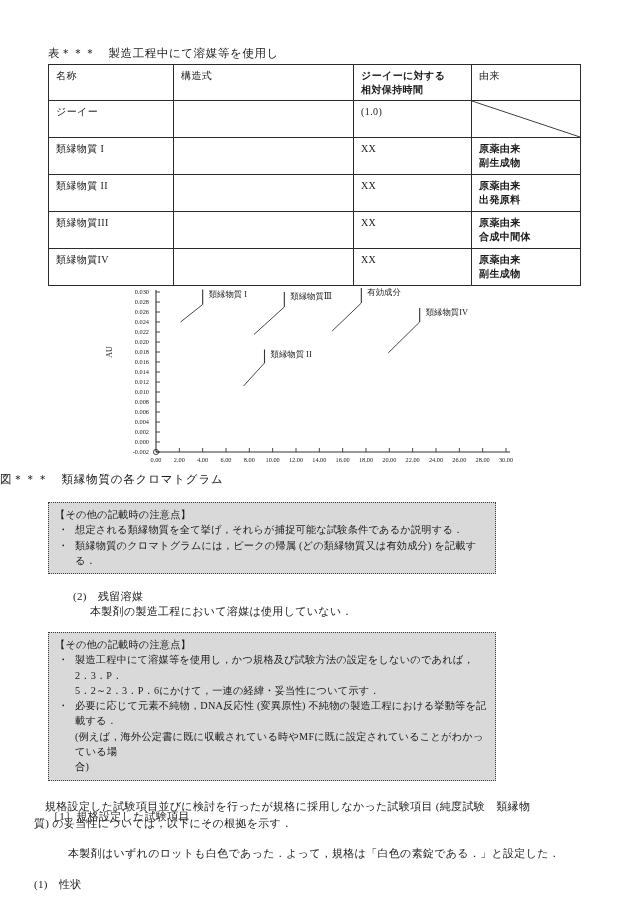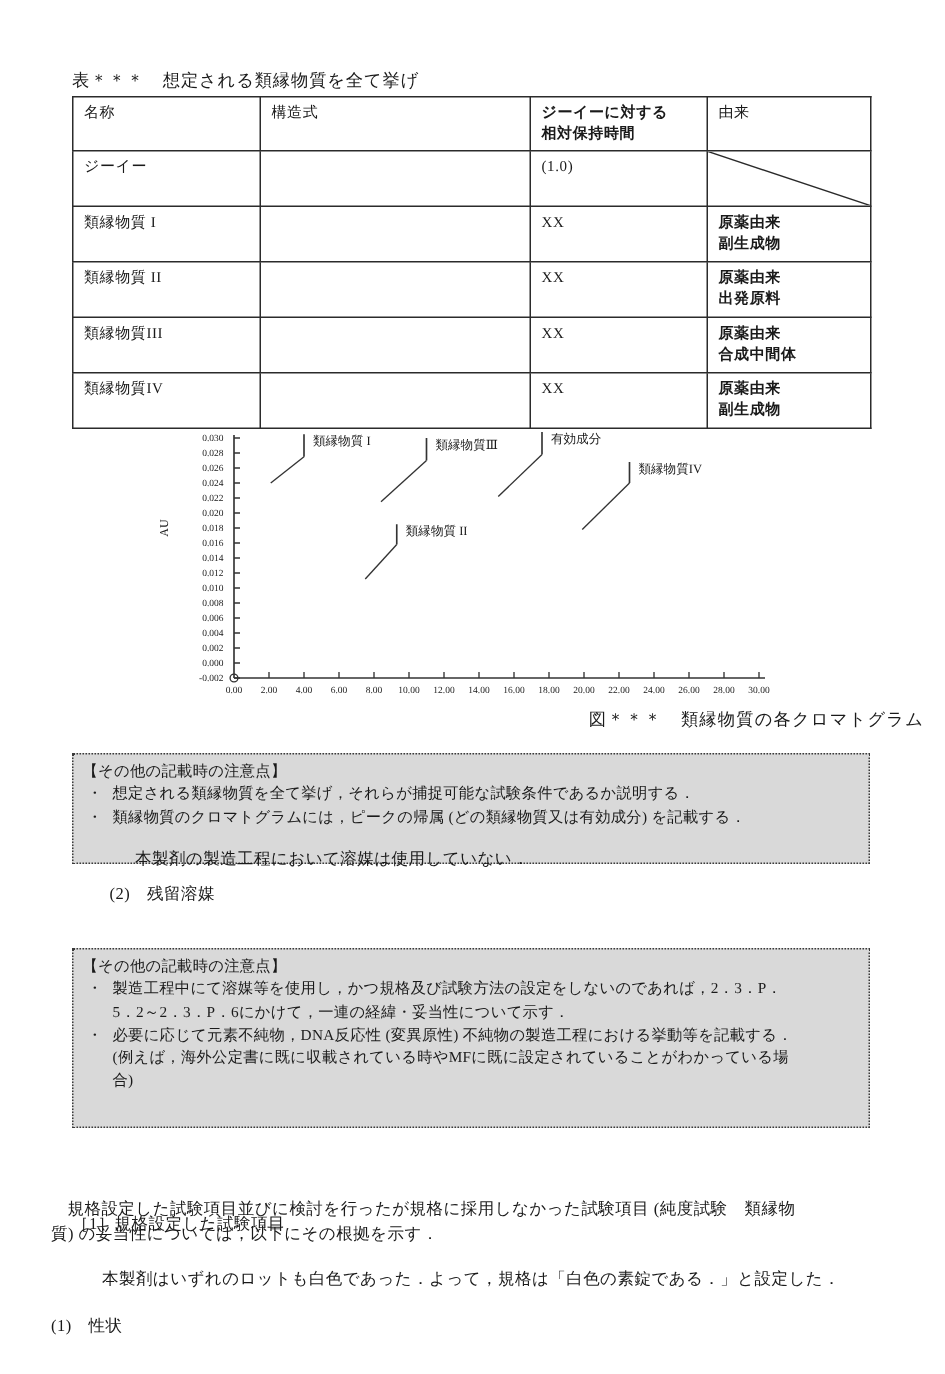--- a/index.html
+++ b/index.html
@@ -107,35 +107,35 @@
   .tick { stroke-width: 0.9; }
   .peak-line { stroke-width: 0.9; }
   .peak-cap { stroke-width: 1.1; }
 
   
   .fig-caption {
     position: absolute;
     left: 0;
     top: 472px;
     width: 616px;
-    text-align: right;
+    text-align: left;
     font-size: 11.5px;
     letter-spacing: 0.8px;
     white-space: pre;
   }
 
   
   .note-box {
     position: absolute;
     left: 48px;
-    width: 532px;
+    width: 448px;
     background: #d9d9d9;
     border: 1px dotted #3a3a3a;
     box-sizing: border-box;
-    padding: 4px 6px 22px 6px;
+    padding: 4px 6px 5px 6px;
     font-size: 10.2px;
     line-height: 1.5;
     letter-spacing: 0.2px;
   }
   .note-1 { top: 502px; }
   .note-2 { top: 632px; }
   .note-head {
     display: block;
     white-space: pre;
   }
@@ -157,34 +157,34 @@
 
   
   .txt {
     position: absolute;
     font-size: 11px;
     letter-spacing: 0.3px;
     line-height: 1.55;
     white-space: pre-wrap;
   }
   .sub-head-2    { left: 73px;  top: 588px; }
-  .sub-body-2    { left: 90px;  top: 565px; text-align: right; }
+  .sub-body-2    { left: 90px;  top: 603px; text-align: right; }
 
   .sec-head      { left: 34px;  top: 747px; font-size: 11.2px; }
   .sec-para      { left: 34px;  top: 798px; width: 568px; text-indent: 11px; }
   .list-item-1   { left: 48px;  top: 808px; }
   .sub-head-1    { left: 34px;  top: 876px; }
   .sub-body-1    { left: 48px;  top: 845px; margin-left: 20px; }
 </style>
 </head>
 <body>
 
 <div class="page">
 
-  <div class="table-title">表＊＊＊　想定される類縁物質を全て挙げ</div>
+  <div class="table-title">表＊＊＊　製造工程中にて溶媒等を使用し</div>
 
   <table class="rel-table">
     <colgroup>
       <col class="col-name">
         <col class="col-struct">
         <col class="col-rrt">
         <col class="col-origin">
     </colgroup>
     <thead>
       <tr>

